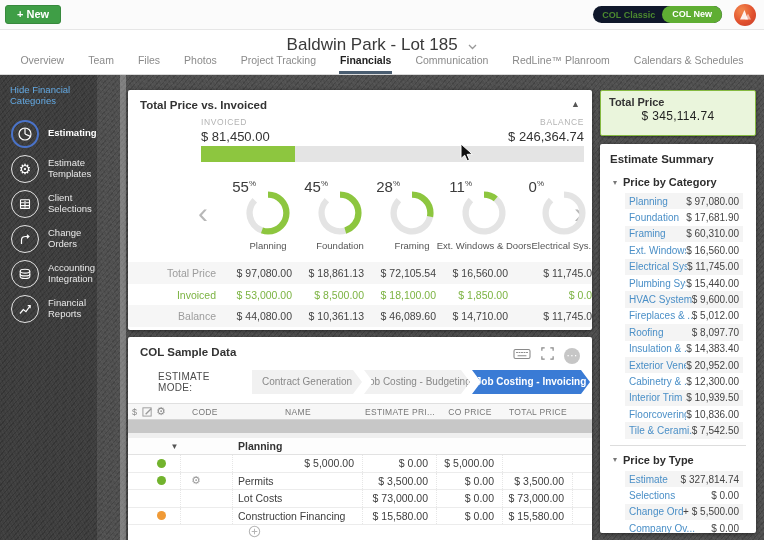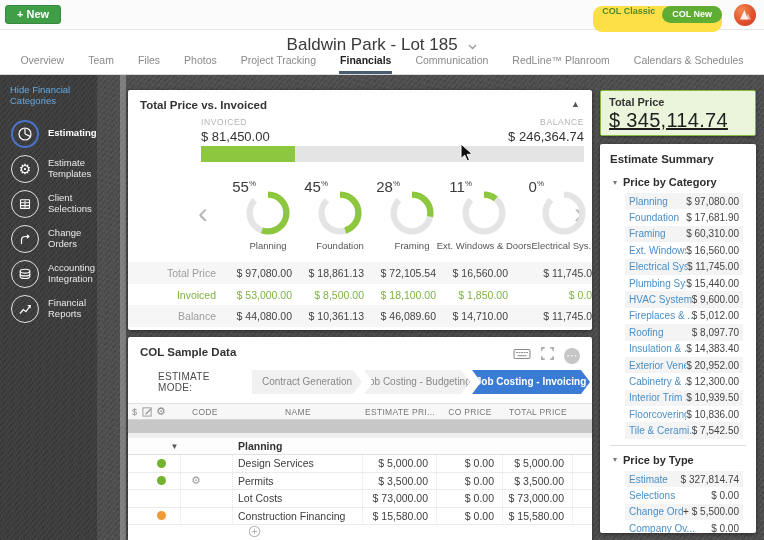--- a/index.html
+++ b/index.html
@@ -7,21 +7,21 @@
   body { position:relative; font-family:"Liberation Sans","DejaVu Sans",sans-serif;
          background:
            repeating-linear-gradient(63deg, rgba(255,255,255,0.03) 0 1px, transparent 1px 3px),
            repeating-linear-gradient(-48deg, rgba(0,0,0,0.14) 0 1px, transparent 1px 4px),
            repeating-linear-gradient(17deg, rgba(255,255,255,0.025) 0 2px, transparent 2px 5px),
            #4e4e4e; }
 
   
   .toolbar { position:absolute; top:0; left:0; width:764px; height:30px; background:#fbfbfb; border-bottom:1px solid #e6e6e6; z-index:5; }
   .btn-new { position:absolute; left:5px; top:5px; height:19px; line-height:17px; padding:0 11px; background:#3f9e46; border:1px solid #37893d; border-radius:3px; color:#fff; font-size:11px; font-weight:bold; cursor:default; }
-  .toggle-wrap { position:absolute; right:42px; top:6px; height:26px; background:#fde047; border-radius:9px; display:flex; align-items:flex-start; padding-left:9px; }
+  .toggle-wrap { position:absolute; right:42px; top:6px; height:17px; background:#0f172a; border-radius:9px; display:flex; align-items:center; padding-left:9px; }
   .toggle-classic { font-size:9px; font-weight:bold; color:#4c8a2f; margin-right:7px; }
   .toggle-new { height:17px; line-height:17px; padding:0 10px; background:#5fae33; border-radius:9px; color:#fff; font-size:9px; font-weight:bold; }
   .logo { position:absolute; right:8px; top:4px; width:22px; height:22px; border-radius:50%; background:radial-gradient(circle at 35% 30%, #f08048 10%, #e1512e 55%, #c93f2a 95%); display:flex; align-items:center; justify-content:center; }
 
   
   .masthead { position:absolute; top:30px; left:0; width:764px; height:45px; background:#fff; border-bottom:1px solid #d9d9d9; z-index:4; }
   .title-row { padding-top:5px; text-align:center; font-size:17px; color:#3a3a3a; }
   .title-chev { display:inline-block; margin-left:6px; }
   .tab-bar { position:absolute; bottom:0; left:0; width:764px; display:flex; justify-content:center; gap:22px; }
   .tab { font-size:10.5px; color:#8a8a8a; padding:0 1px 5px; border-bottom:3px solid transparent; white-space:nowrap; cursor:default; }
@@ -97,21 +97,21 @@
   .dot { width:9px; height:9px; border-radius:50%; margin:0 auto; }
   .rname { font-size:10.5px; color:#3d3d3d; padding-left:5px; white-space:nowrap; }
   .rval { justify-content:flex-end; padding-right:8px; font-size:10.5px; color:#3d3d3d; }
   .gear-sm { font-size:11px; color:#999; padding-left:10px; }
   .add-row { height:16px; display:flex; align-items:center; padding-left:120px; }
   .hscroll { position:absolute; bottom:0; left:0; right:0; height:7px; background:#e8e8e8; border-top:1px solid #dcdcdc; }
 
   
   .tp-box { position:absolute; left:600px; top:90px; width:156px; height:46px; background:#eaf5dc; border:1px solid #85b940; border-radius:2px; box-shadow:0 1px 3px rgba(0,0,0,0.4); padding:5px 8px 0 8px; }
   .tp-label { font-size:11px; font-weight:bold; color:#333; }
-  .tp-value { font-size:20px; color:#1f1f1f; text-align:left; margin-top:1px; letter-spacing:0.3px;text-decoration:underline; }
+  .tp-value { font-size:12px; color:#1f1f1f; text-align:center; margin-top:1px; letter-spacing:0.3px; }
   #es-card { left:600px; top:144px; width:156px; height:389px; }
   .es-title { padding:9px 10px 5px; font-size:11.5px; font-weight:bold; color:#2e2e2e; }
   .sec-h { display:flex; align-items:center; gap:6px; padding:6px 4px 4px 13px; font-size:11px; font-weight:bold; color:#2e2e2e; }
   .sec-caret { font-size:8px; color:#777; }
   .es-rows { margin:1px 13px 0 25px; }
   .es-row { display:flex; justify-content:space-between; align-items:center; height:16.4px; padding:0 4px; }
   .es-row.stripe { background:#f4f4f4; }
   .es-label { font-size:10px; color:#4a8fc7; white-space:nowrap; overflow:hidden; }
   .es-val { font-size:10px; color:#444; white-space:nowrap; }
   .es-div { border-top:1px solid #ddd; margin:6px 10px 2px; }
@@ -374,21 +374,20 @@
         <span></span>
       </div>
       <div class="trow drow">
         <span class="dcell" style="border:none;"></span>
         <span class="dcell" style="border:none;"></span>
         <span class="dcell" style="border:none;">
           <span class="dot" style="background:#72b32d;"></span>
         </span>
         <span class="dcell"></span>
         <span class="dcell"></span>
-        <span class="dcell rname">Design Services</span>
         <span class="dcell rval">$ 5,000.00</span>
         <span class="dcell rval">$ 0.00</span>
         <span class="dcell rval">$ 5,000.00</span>
         <span></span>
       </div>
       <div class="trow drow">
         <span class="dcell" style="border:none;"></span>
         <span class="dcell" style="border:none;"></span>
         <span class="dcell" style="border:none;">
           <span class="dot" style="background:#72b32d;"></span>

